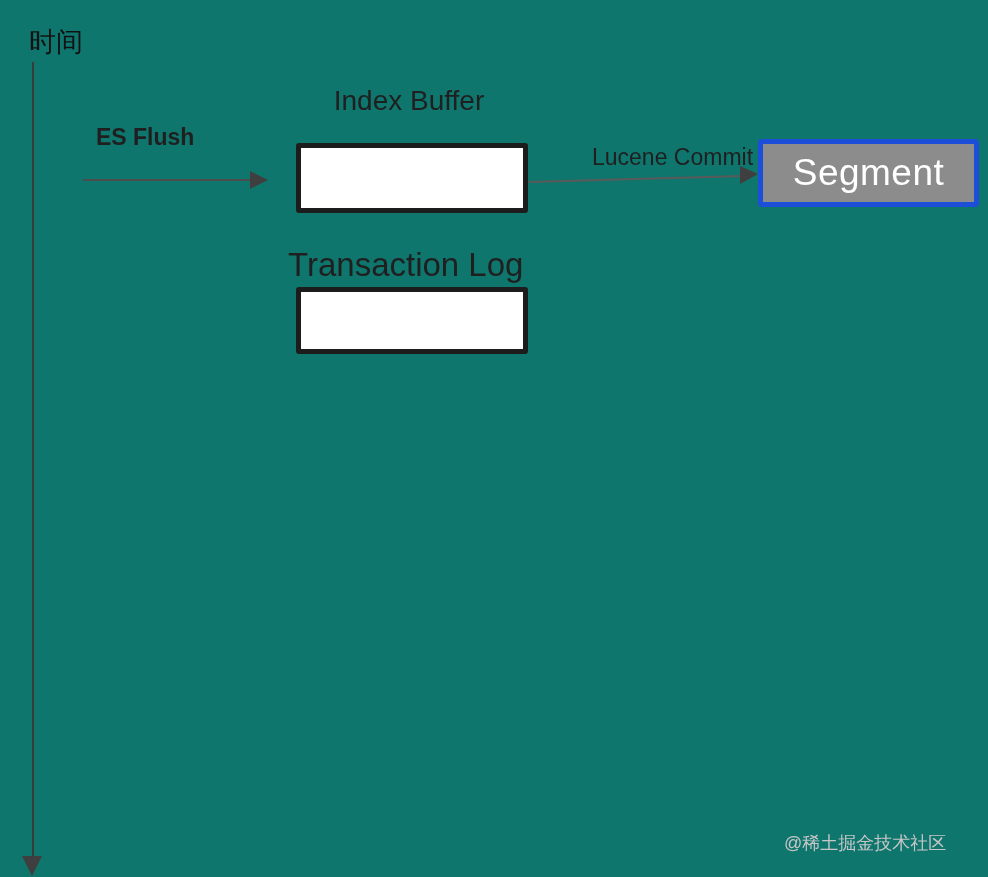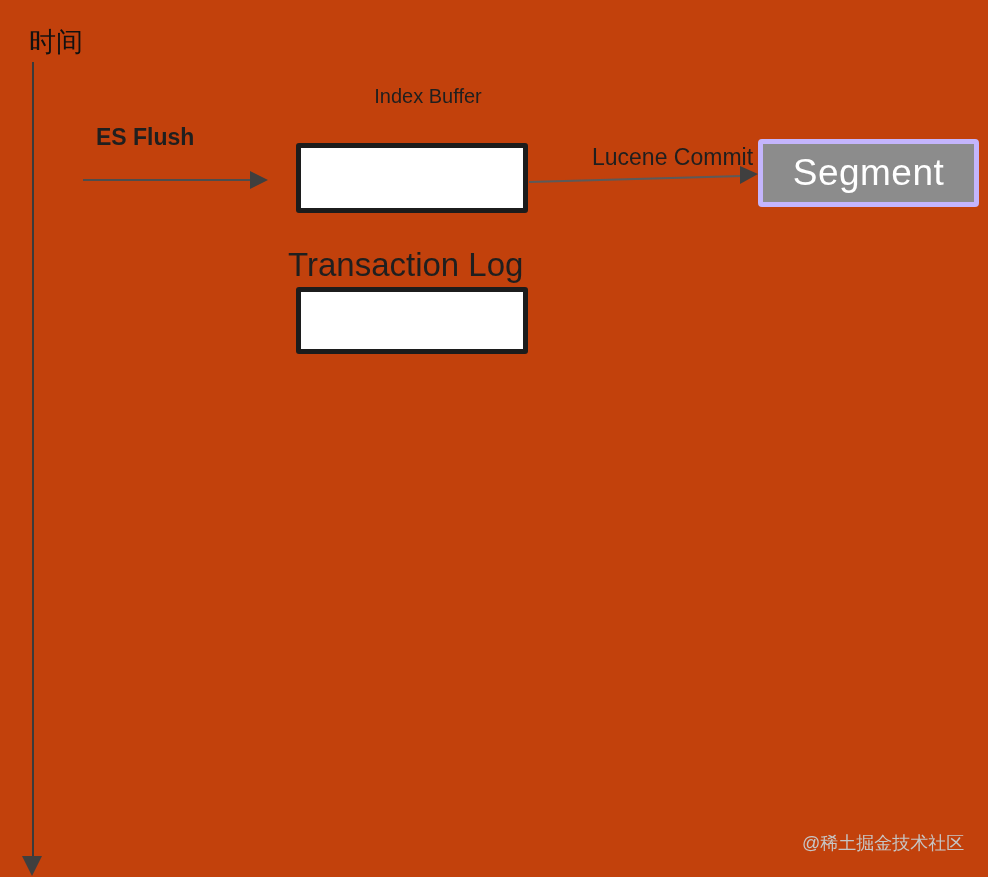--- a/index.html
+++ b/index.html
@@ -4,21 +4,21 @@
 <style>
   html, body {
     margin: 0;
     padding: 0;
     background: #ffffff;
   }
   .canvas {
     position: relative;
     width: 988px;
     height: 877px;
-    background: #c2410c;
+    background: #0f766e;
     font-family: "Liberation Sans", "DejaVu Sans", sans-serif;
     overflow: hidden;
   }
   .arrow-layer {
     position: absolute;
     top: 0;
     left: 0;
     width: 988px;
     height: 877px;
   }
@@ -33,25 +33,25 @@
     top: 24px;
     font-size: 27px;
     color: #111111;
   }
   .es-flush-label {
     left: 96px;
     top: 124px;
     font-weight: bold;
   }
   .index-buffer-label {
-    left: 312px;
+    left: 293px;
     top: 85px;
     width: 232px;
     text-align: center;
-    font-size: 20px;
+    font-size: 28px;
   }
   .lucene-commit-label {
     left: 592px;
     top: 144px;
   }
   .transaction-log-label {
     left: 288px;
     top: 246px;
     width: 232px;
     text-align: center;
@@ -76,35 +76,35 @@
     width: 232px;
     height: 67px;
   }
   .segment-box {
     position: absolute;
     left: 758px;
     top: 139px;
     width: 221px;
     height: 68px;
     background: #8c8c8c;
-    border: 5px solid #c4b5fd;
+    border: 5px solid #1d4ed8;
     border-radius: 4px;
     box-sizing: border-box;
     display: flex;
     align-items: center;
     justify-content: center;
   }
   .segment-text {
     color: #ffffff;
     font-size: 37px;
     letter-spacing: 0.5px;
   }
   .watermark {
     position: absolute;
-    left: 802px;
+    left: 784px;
     top: 831px;
     font-size: 18px;
     color: #c6c6c6;
     white-space: nowrap;
   }
 </style>
 </head>
 <body>
 
 <div class="canvas">

